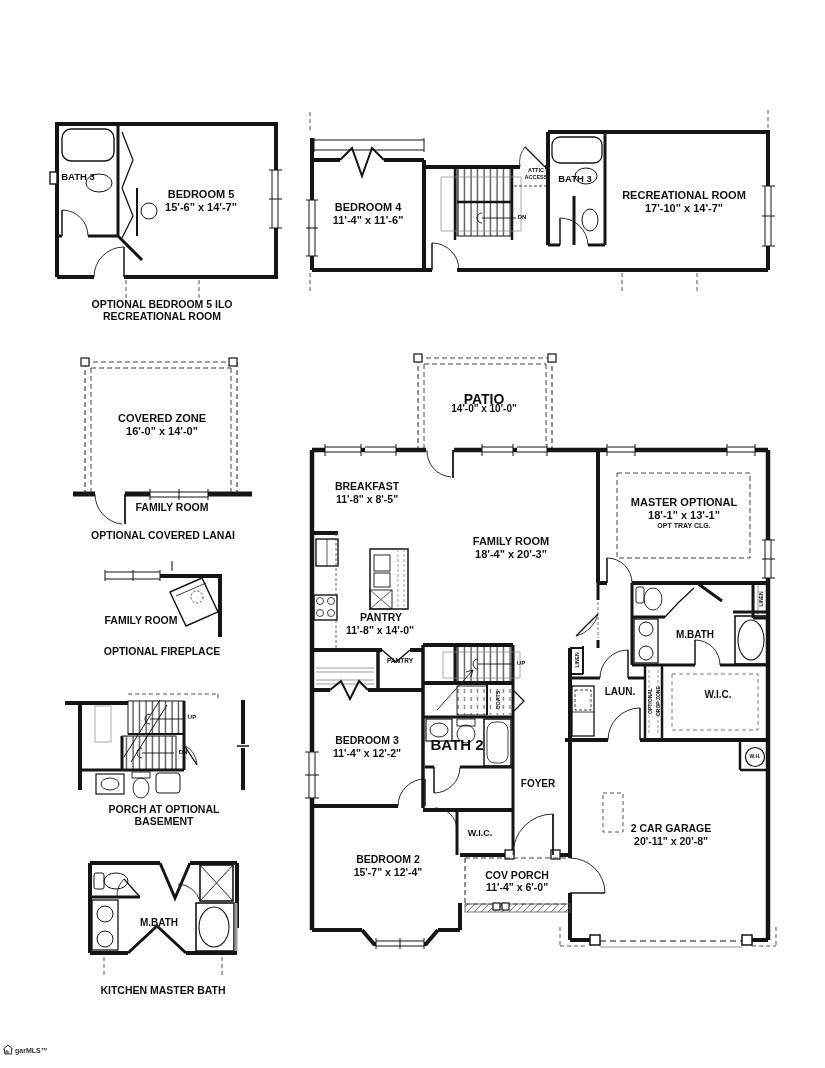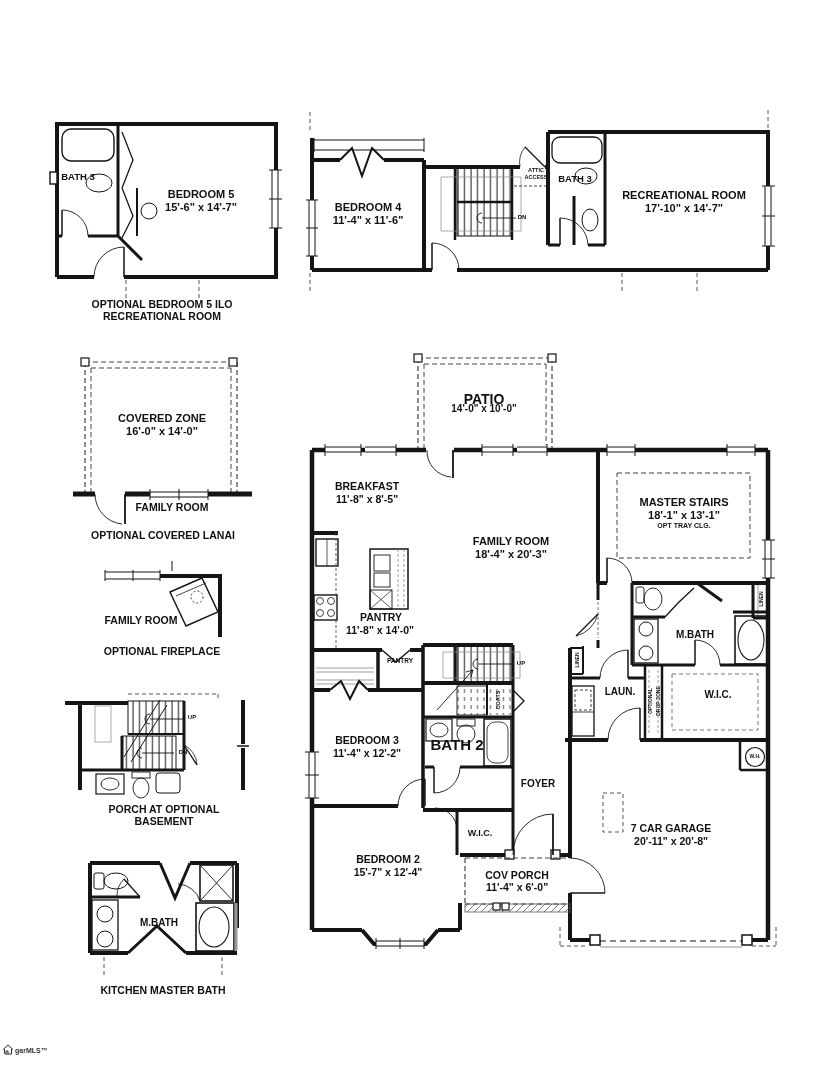--- a/index.html
+++ b/index.html
@@ -329,21 +329,21 @@
 
 <div class="lbl" style="left:159px;top:918px;font-size:10px">M.BATH</div>
 <div class="lbl" style="left:163px;top:985px;font-size:10.5px">KITCHEN MASTER BATH</div>
 
 <div class="lbl" style="left:484px;top:392px;font-size:14px">PATIO</div>
 <div class="lbl" style="left:484px;top:404px;font-size:10px">14'-0" x 10'-0"</div>
 <div class="lbl" style="left:367px;top:481px;font-size:10.5px">BREAKFAST</div>
 <div class="lbl" style="left:367px;top:494px;font-size:10.5px">11'-8" x 8'-5"</div>
 <div class="lbl" style="left:511px;top:536px;font-size:11px">FAMILY ROOM</div>
 <div class="lbl" style="left:511px;top:549px;font-size:11px">18'-4" x 20'-3"</div>
-<div class="lbl" style="left:684px;top:497px;font-size:11px">MASTER STAIRS</div>
+<div class="lbl" style="left:684px;top:497px;font-size:11px">MASTER OPTIONAL</div>
 <div class="lbl" style="left:684px;top:510px;font-size:11px">18'-1" x 13'-1"</div>
 <div class="lbl" style="left:684px;top:522px;font-size:7px">OPT TRAY CLG.</div>
 <div class="lbl" style="left:381px;top:612px;font-size:10.5px">PANTRY</div>
 <div class="lbl" style="left:380px;top:625px;font-size:10.5px">11'-8" x 14'-0"</div>
 <div class="lbl" style="left:400px;top:658px;font-size:6.5px">PANTRY</div>
 <div class="lbl" style="left:521px;top:660px;font-size:6px">UP</div>
 <div class="lbl vert" style="left:499px;top:700px;font-size:5.5px">COATS</div>
 <div class="lbl" style="left:695px;top:630px;font-size:10px">M.BATH</div>
 <div class="lbl vert" style="left:577px;top:660px;font-size:5px">LINEN</div>
 <div class="lbl vert" style="left:761px;top:599px;font-size:5px">LINEN</div>
@@ -354,21 +354,21 @@
 <div class="lbl" style="left:367px;top:735px;font-size:10.5px">BEDROOM 3</div>
 <div class="lbl" style="left:367px;top:748px;font-size:10.5px">11'-4" x 12'-2"</div>
 <div class="lbl" style="left:457px;top:737px;font-size:15px">BATH 2</div>
 <div class="lbl" style="left:538px;top:779px;font-size:10px">FOYER</div>
 <div class="lbl" style="left:755px;top:754px;font-size:5px">W.H.</div>
 <div class="lbl" style="left:480px;top:829px;font-size:9px">W.I.C.</div>
 <div class="lbl" style="left:388px;top:854px;font-size:10.5px">BEDROOM 2</div>
 <div class="lbl" style="left:388px;top:867px;font-size:10.5px">15'-7" x 12'-4"</div>
 <div class="lbl" style="left:517px;top:870px;font-size:10.5px">COV PORCH</div>
 <div class="lbl" style="left:517px;top:882px;font-size:10.5px">11'-4" x 6'-0"</div>
-<div class="lbl" style="left:671px;top:823px;font-size:10.5px">7 CAR GARAGE</div>
+<div class="lbl" style="left:671px;top:823px;font-size:10.5px">2 CAR GARAGE</div>
 <div class="lbl" style="left:671px;top:836px;font-size:10.5px">20'-11" x 20'-8"</div>
 
 <div id="watermark">
   <span>
     <svg width="12" height="11" viewBox="0 0 12 11" fill="none" stroke="#333" stroke-width="1">
       <path d="M1,5.5 L6,1 L11,5.5 M2.5,5 V10 H9.5 V5 M4,10 V7 H6 V10"></path>
     </svg>
   </span>
   <span>garMLS™</span>
 </div>

